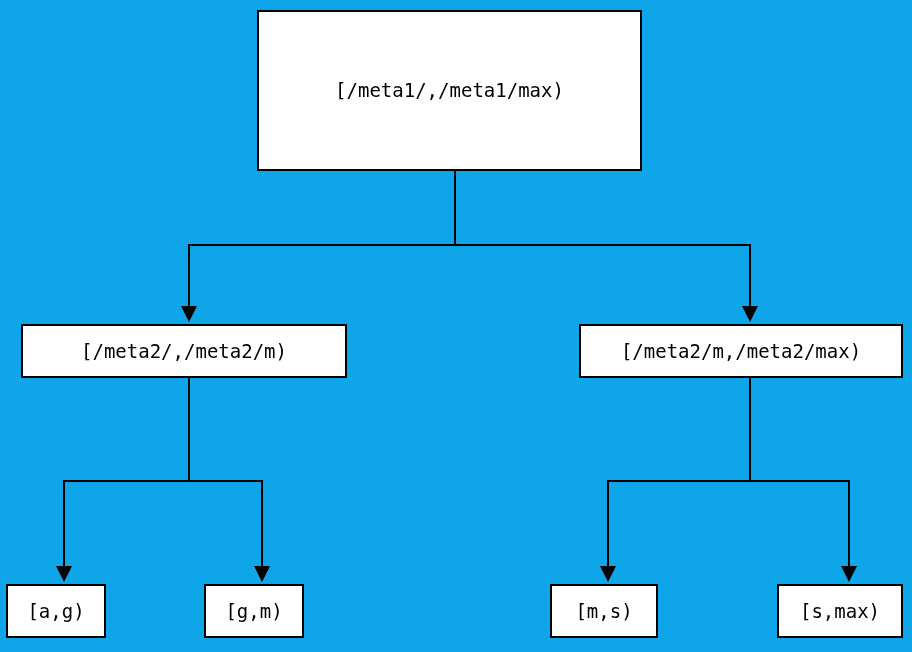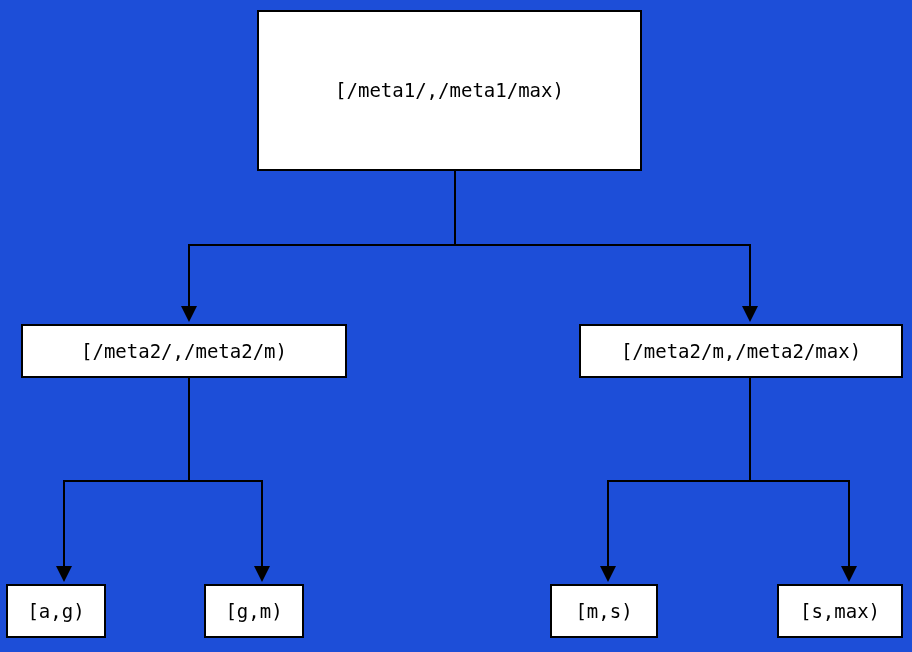--- a/index.html
+++ b/index.html
@@ -11,21 +11,21 @@
   body {
     width: 912px;
     height: 652px;
     font-family: "DejaVu Sans Mono", "Liberation Mono", monospace;
     overflow: hidden;
   }
   #diagram-root {
     position: relative;
     width: 912px;
     height: 652px;
-    background: #1d4ed8;
+    background: #0ea5e9;
   }
   svg#tree-canvas {
     display: block;
     width: 912px;
     height: 652px;
     shape-rendering: crispEdges;
   }
   .node-box {
     fill: #ffffff;
     stroke: #000000;

